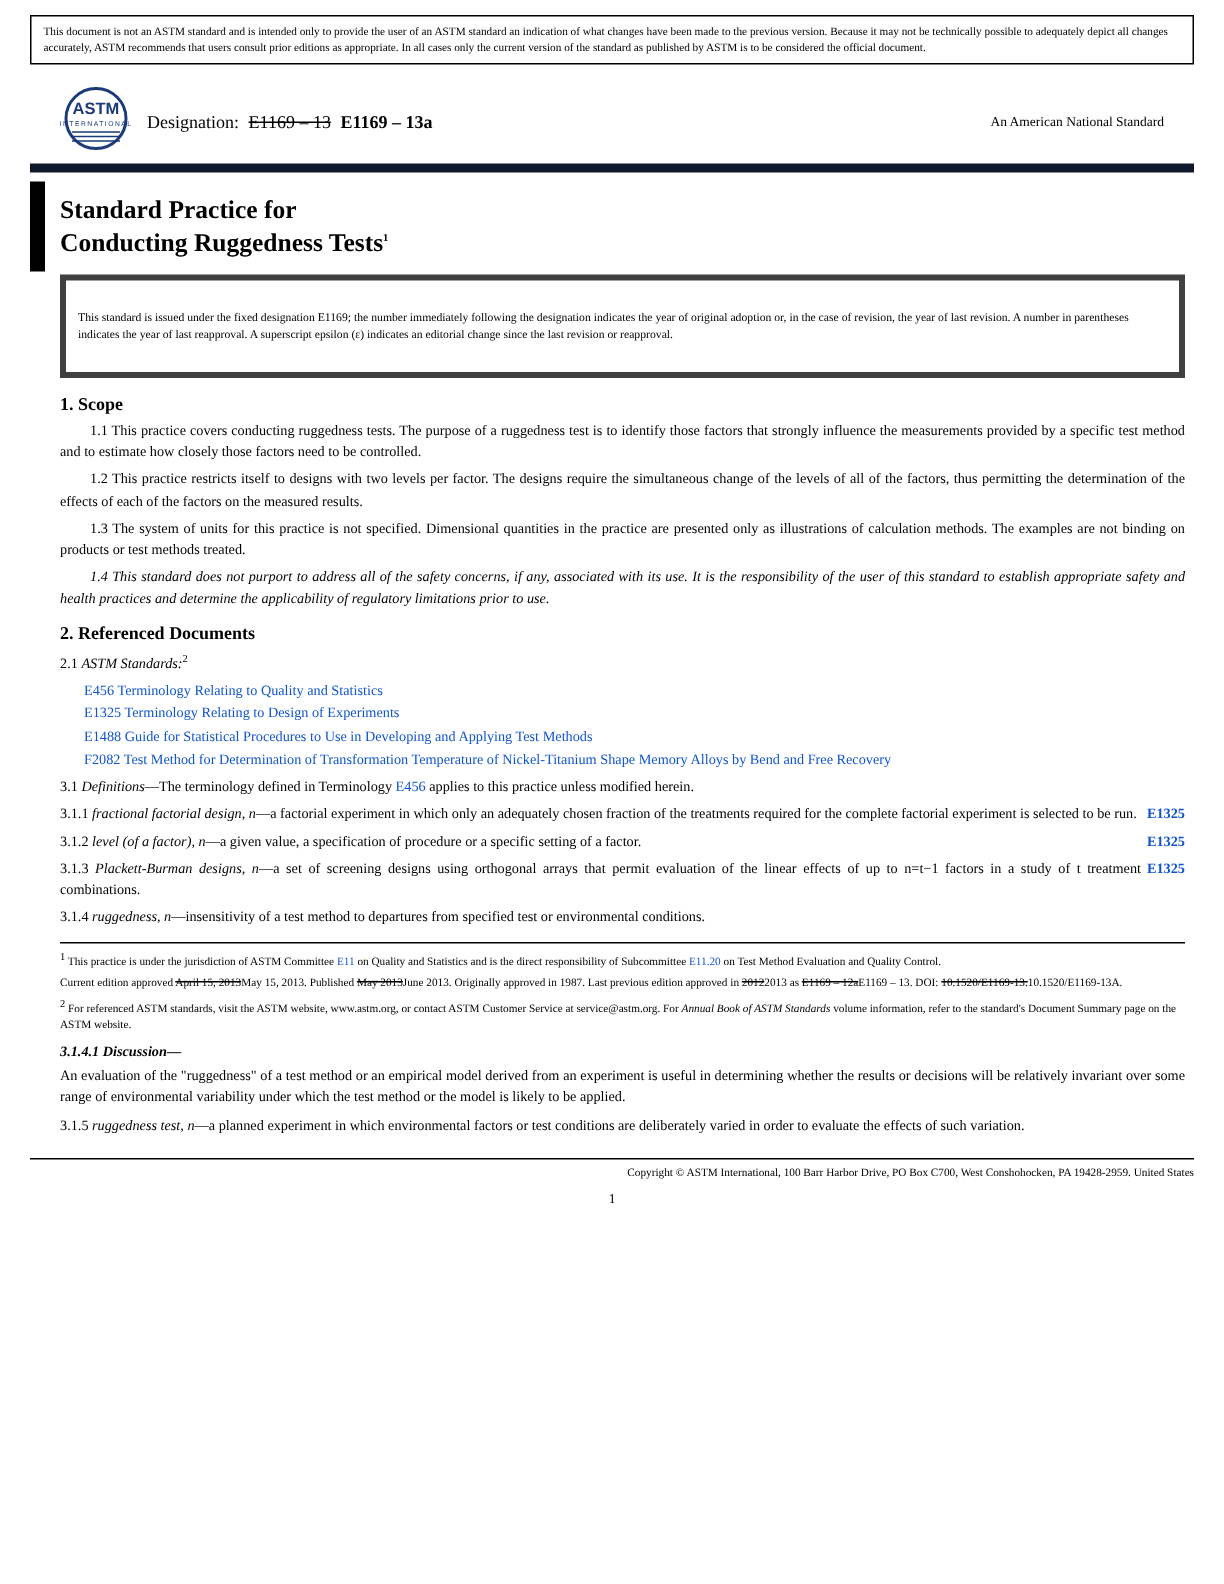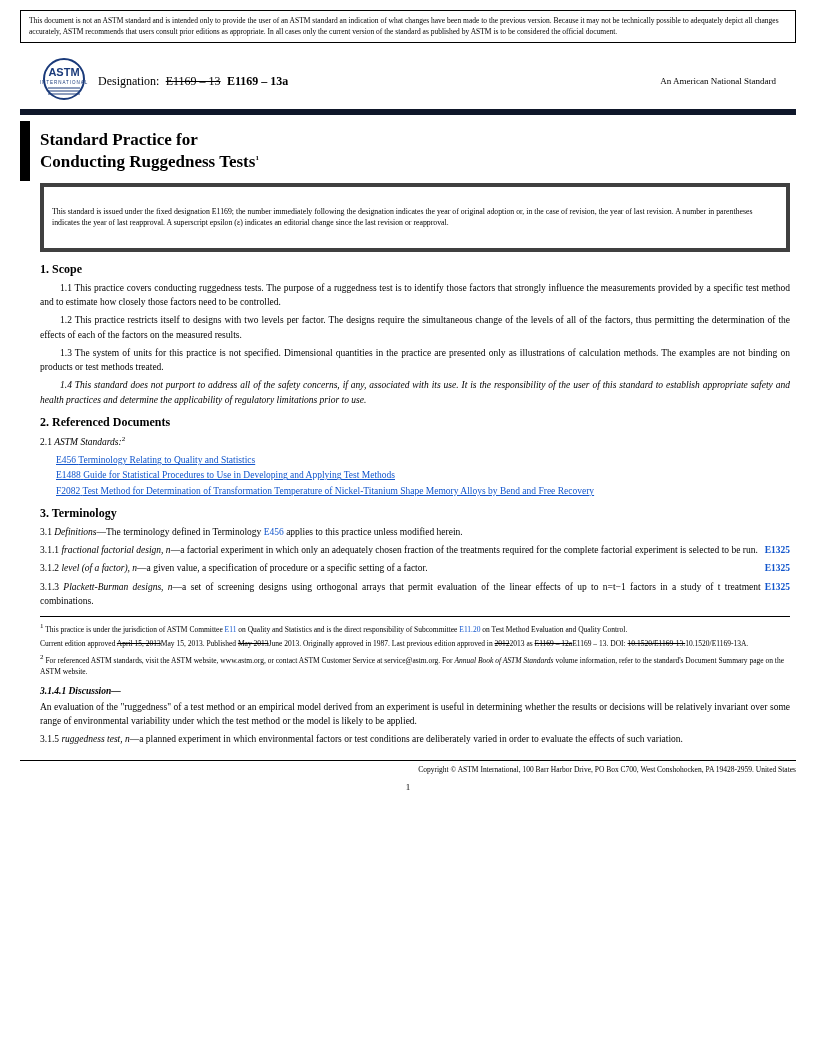--- a/index.html
+++ b/index.html
@@ -103,21 +103,20 @@
     .link-blue { color: #1155CC; text-decoration: none; }
     
     .ref-list {
       margin: 4px 0 4px 16px;
     }
     .ref-item {
       font-size: 9.5px;
       line-height: 1.5;
       color: #1155CC;
       margin-bottom: 1px;
-      text-decoration: underline;
     }
     
     .e-badge {
       float: right;
       font-size: 9.5px;
       font-weight: bold;
       color: #1155CC;
       margin-left: 4px;
     }
     
@@ -208,50 +207,56 @@
       <div class="para">
         2.1  <em>ASTM Standards:</em><sup>2</sup>
       </div>
 
       <div class="ref-list">
         <div class="ref-item">
           <span class="link-blue">E456</span>
           <span> Terminology Relating to Quality and Statistics</span>
         </div>
         <div class="ref-item">
+          <span class="link-blue">E1325</span>
+          <span> Terminology Relating to Design of Experiments</span>
+        </div>
+        <div class="ref-item">
           <span class="link-blue">E1488</span>
           <span> Guide for Statistical Procedures to Use in Developing and Applying Test Methods</span>
         </div>
         <div class="ref-item" style="color:#1155CC;">
           <span class="link-blue">F2082</span>
           <span> Test Method for Determination of Transformation Temperature of Nickel-Titanium Shape Memory Alloys by Bend and Free Recovery</span>
         </div>
       </div>
 
-      <div class="section-heading">3. Terminology</div>
 
       <div class="para">
         3.1  <em>Definitions</em>—The terminology defined in Terminology <span class="link-blue">E456</span> applies to this practice unless modified herein.
       </div>
 
       <div class="para">
         <span class="e-badge">E1325</span>
         3.1.1  <em>fractional factorial design, n</em>—a factorial experiment in which only an adequately chosen fraction of the treatments required for the complete factorial experiment is selected to be run.
       </div>
 
       <div class="para">
         <span class="e-badge">E1325</span>
         3.1.2  <em>level (of a factor), n</em>—a given value, a specification of procedure or a specific setting of a factor.
       </div>
 
       <div class="para">
         <span class="e-badge">E1325</span>
         3.1.3  <em>Plackett-Burman designs, n</em>—a set of screening designs using orthogonal arrays that permit evaluation of the linear effects of up to n=t−1 factors in a study of t treatment combinations.
       </div>
 
+      <div class="para">
+        3.1.4  <em>ruggedness, n</em>—insensitivity of a test method to departures from specified test or environmental conditions.
+      </div>
 
       <div class="footnote-area">
         <div>
           <sup>1</sup> This practice is under the jurisdiction of ASTM Committee <span class="link-blue">E11</span> on Quality and Statistics and is the direct responsibility of Subcommittee <span class="link-blue">E11.20</span> on Test Method Evaluation and Quality Control.
         </div>
         <div style="margin-top:3px;">
           Current edition approved <span style="text-decoration:line-through;">April 15, 2013</span>May 15, 2013. Published <span style="text-decoration:line-through;">May 2013</span>June 2013. Originally approved in 1987. Last previous edition approved in <span style="text-decoration:line-through;">2012</span>2013 as <span style="text-decoration:line-through;">E1169 – 12a</span>E1169 – 13. DOI: <span style="text-decoration:line-through;">10.1520/E1169-13.</span>10.1520/E1169-13A.
         </div>
         <div style="margin-top:3px;">
           <sup>2</sup> For referenced ASTM standards, visit the ASTM website, www.astm.org, or contact ASTM Customer Service at service@astm.org. For <em>Annual Book of ASTM Standards</em> volume information, refer to the standard's Document Summary page on the ASTM website.

